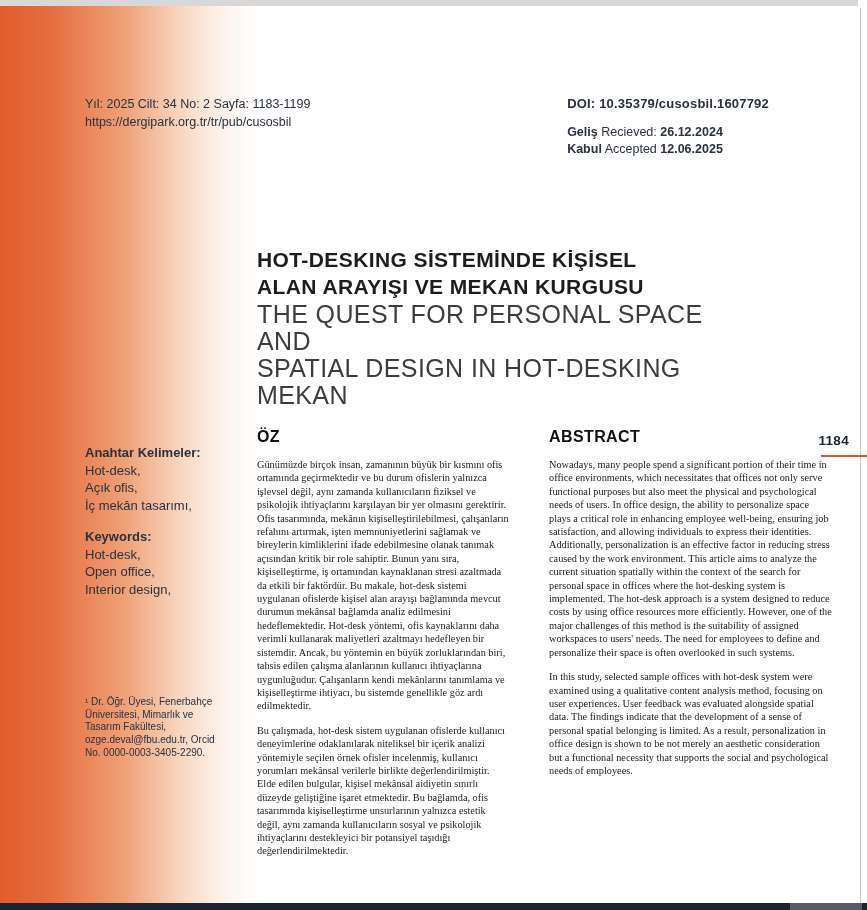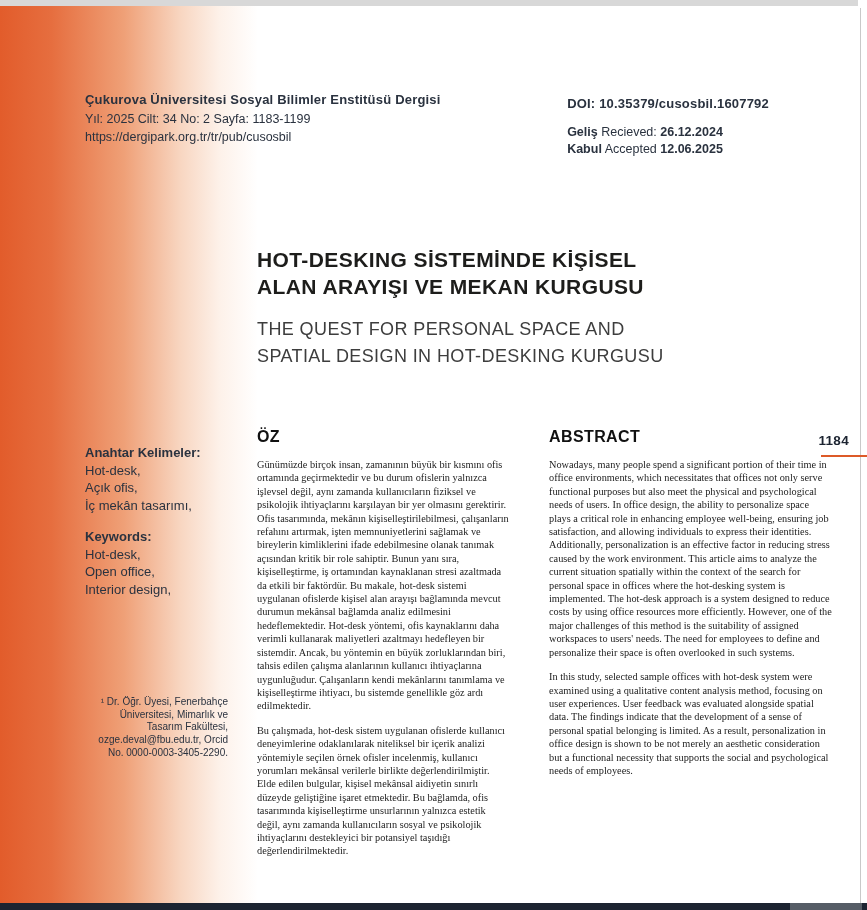--- a/index.html
+++ b/index.html
@@ -24,74 +24,73 @@
   .journal-name { font-size:13px; font-weight:700; letter-spacing:0.2px; }
   .journal-line { font-size:12.5px; margin-top:4.5px; }
   .header-right { position:absolute; right:98px; top:96px; color:#2a323f; }
   .doi { font-size:13px; font-weight:700; letter-spacing:0.2px; }
   .dates { margin-top:13px; font-size:12.5px; line-height:17px; }
   .b { font-weight:700; }
 
   
   .title-block { position:absolute; left:257px; top:246px; width:500px; }
   .title-tr { font-size:21px; line-height:27px; font-weight:700; color:#1d1d1b; letter-spacing:0.4px; }
-  .title-en { font-size:18px; line-height:27px; font-weight:400; color:#3d3d3d; letter-spacing:0.4px; margin-top:16px; }
+  .title-en { font-size:25px; line-height:27px; font-weight:400; color:#3d3d3d; letter-spacing:0.4px; margin-top:1px; }
   .author { margin-top:23px; font-size:13px; font-weight:700; color:#1d1d1b; }
 
   
   .col { position:absolute; top:428px; }
   .col-oz { left:257px; width:252px; }
   .col-abstract { left:549px; width:284px; }
   .col-heading { font-size:16px; font-weight:700; color:#111111; letter-spacing:0.4px; margin:0 0 12px 0; }
   .col p {
     font-family:"Liberation Serif", serif; font-size:10.3px; line-height:13.4px;
     color:#1c1c1c; margin:0 0 11px 0;
   }
 
   
   .keywords { position:absolute; left:85px; top:444px; color:#2a323f; font-size:13px; line-height:17.5px; }
   .kw-heading { font-weight:700; }
   .kw-gap { height:14px; }
   .footnotes { position:absolute; left:85px; top:696px; width:155px; color:#2a323f; font-size:10px; line-height:12.7px; }
-  .footnotes .fn { margin:0 12px 12px 0;text-align:right; }
+  .footnotes .fn { margin:0 12px 12px 0; }
 
   
   .page-number { position:absolute; left:795px; top:433px; width:54px; text-align:right;
     font-size:13.5px; font-weight:700; color:#1c2431; letter-spacing:0.3px; }
   .page-number-underline { position:absolute; left:821px; top:455px; width:46px; height:2px; background:#dd5a28; }
 </style>
 </head>
 <body>
 
 <div class="top-strip"></div>
 <div class="gradient-band"></div>
 <div class="right-page-border"></div>
 
 <div class="header-left">
-  <div class="journal-name">Çukurova Üniversitesi Sosyal Bilimler Enstitüsü Dergisi</div>
   <div class="journal-line">Yıl: 2025 Cilt: 34 No: 2 Sayfa: 1183-1199</div>
   <div class="journal-line">https://dergipark.org.tr/tr/pub/cusosbil</div>
 </div>
 
 <div class="header-right">
   <div class="doi">DOI: 10.35379/cusosbil.1607792</div>
   <div class="dates">
     <div><span class="b">Geliş</span> <span>Recieved:</span> <span class="b">26.12.2024</span></div>
     <div><span class="b">Kabul</span> <span>Accepted</span> <span class="b">12.06.2025</span></div>
   </div>
 </div>
 
 <div class="title-block">
   <div class="title-tr">
     <div>HOT-DESKING SİSTEMİNDE KİŞİSEL</div>
     <div>ALAN ARAYIŞI VE MEKAN KURGUSU</div>
   </div>
   <div class="title-en">
     <div>THE QUEST FOR PERSONAL SPACE AND</div>
-    <div>SPATIAL DESIGN IN HOT-DESKING KURGUSU</div>
+    <div>SPATIAL DESIGN IN HOT-DESKING MEKAN</div>
   </div>
 </div>
 
 <div class="col col-oz">
   <h2 class="col-heading">ÖZ</h2>
   <p>Günümüzde birçok insan, zamanının büyük bir kısmını ofis ortamında geçirmektedir ve bu durum ofislerin yalnızca işlevsel değil, aynı zamanda kullanıcıların fiziksel ve psikolojik ihtiyaçlarını karşılayan bir yer olmasını gerektirir. Ofis tasarımında, mekânın kişiselleştirilebilmesi, çalışanların refahını artırmak, işten memnuniyetlerini sağlamak ve bireylerin kimliklerini ifade edebilmesine olanak tanımak açısından kritik bir role sahiptir. Bunun yanı sıra, kişiselleştirme, iş ortamından kaynaklanan stresi azaltmada da etkili bir faktördür. Bu makale, hot-desk sistemi uygulanan ofislerde kişisel alan arayışı bağlamında mevcut durumun mekânsal bağlamda analiz edilmesini hedeflemektedir. Hot-desk yöntemi, ofis kaynaklarını daha verimli kullanarak maliyetleri azaltmayı hedefleyen bir sistemdir. Ancak, bu yöntemin en büyük zorluklarından biri, tahsis edilen çalışma alanlarının kullanıcı ihtiyaçlarına uygunluğudur. Çalışanların kendi mekânlarını tanımlama ve kişiselleştirme ihtiyacı, bu sistemde genellikle göz ardı edilmektedir.</p>
   <p>Bu çalışmada, hot-desk sistem uygulanan ofislerde kullanıcı deneyimlerine odaklanılarak niteliksel bir içerik analizi yöntemiyle seçilen örnek ofisler incelenmiş, kullanıcı yorumları mekânsal verilerle birlikte değerlendirilmiştir. Elde edilen bulgular, kişisel mekânsal aidiyetin sınırlı düzeyde geliştiğine işaret etmektedir. Bu bağlamda, ofis tasarımında kişiselleştirme unsurlarının yalnızca estetik değil, aynı zamanda kullanıcıların sosyal ve psikolojik ihtiyaçlarını destekleyici bir potansiyel taşıdığı değerlendirilmektedir.</p>
 </div>
 
 <div class="col col-abstract">

